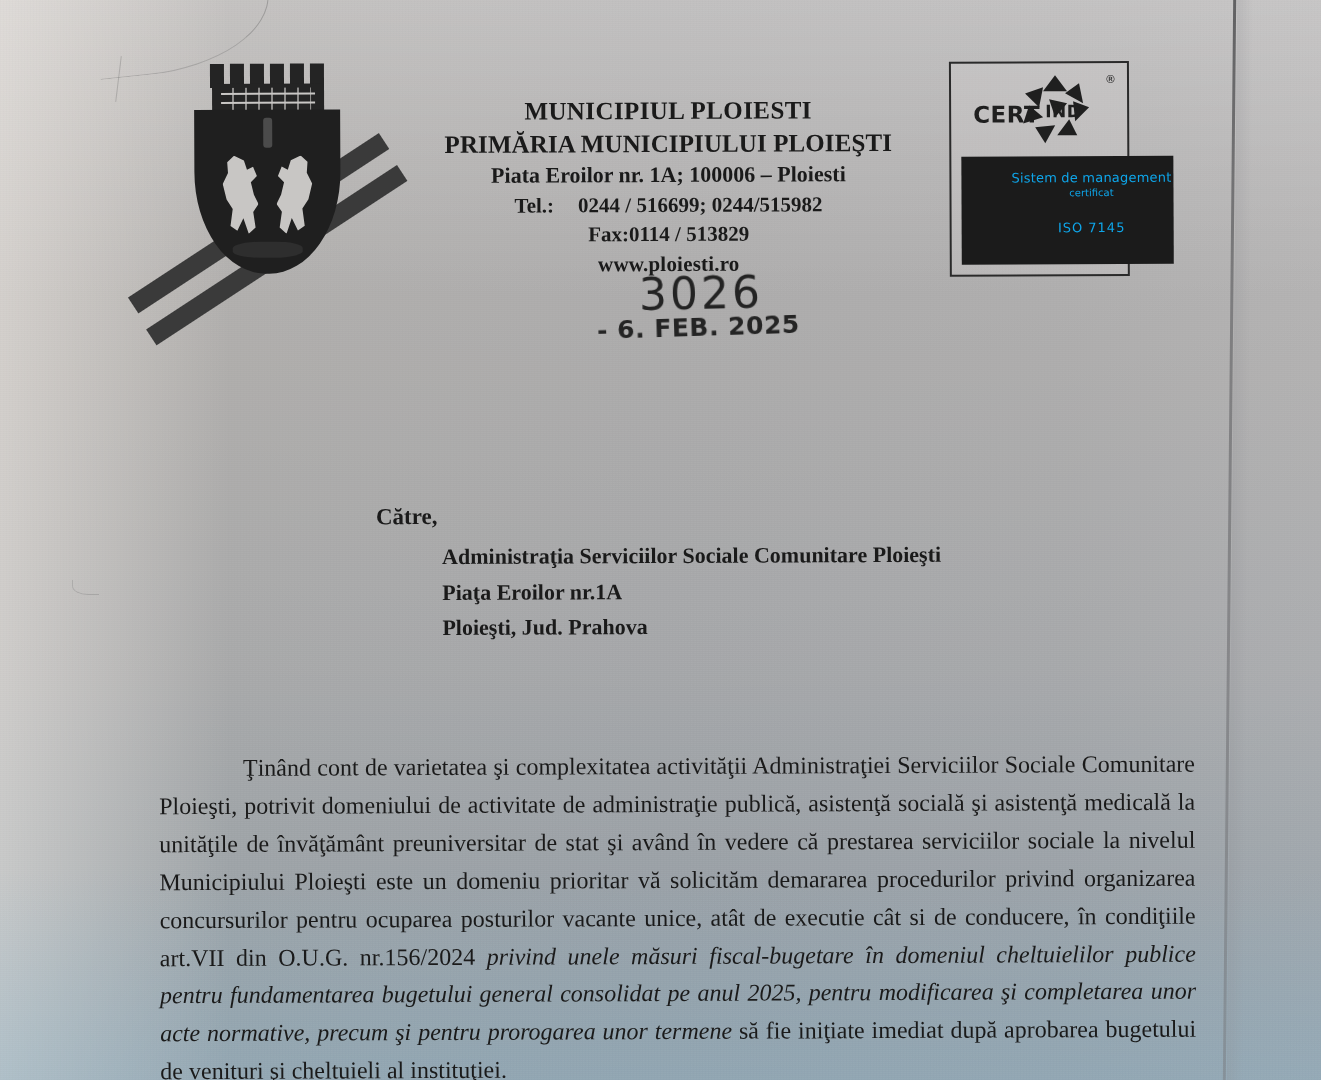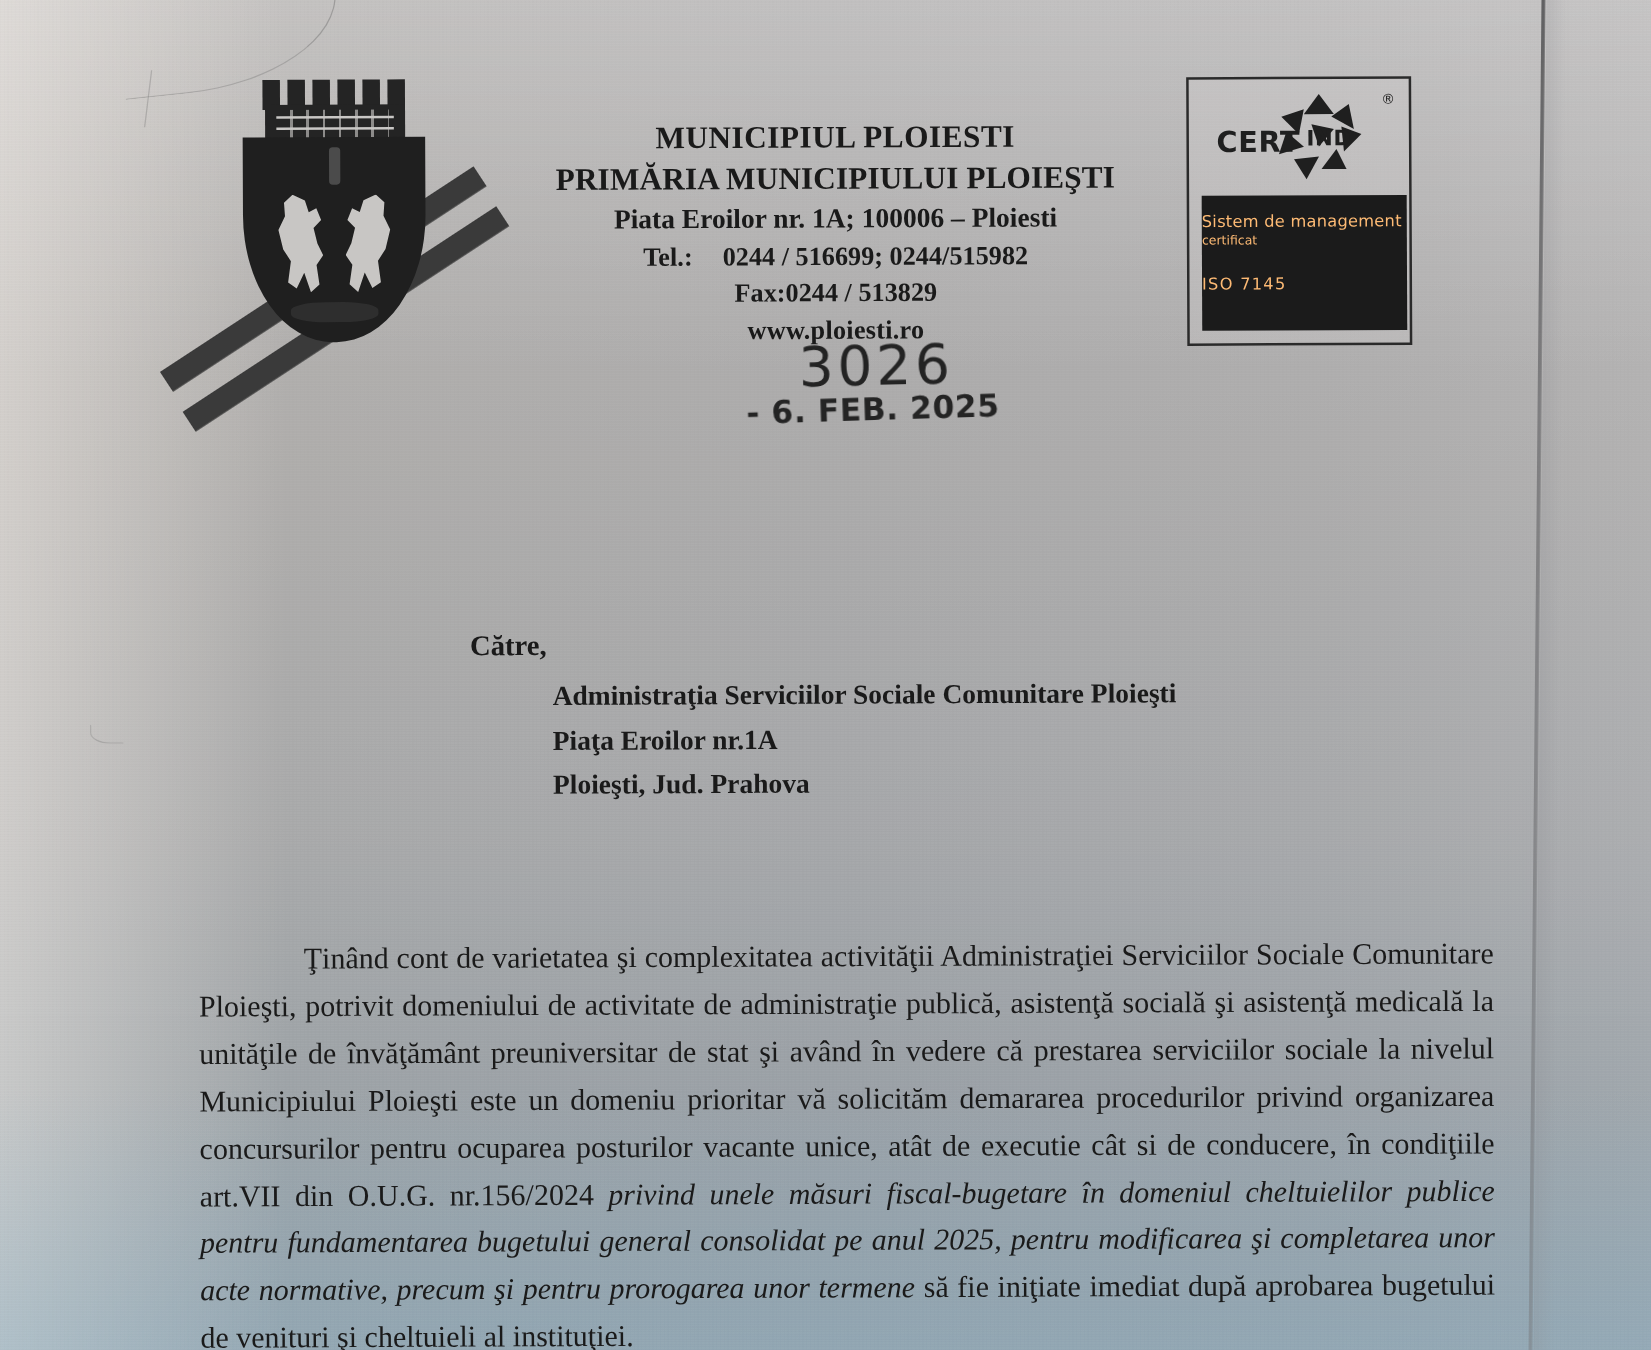--- a/index.html
+++ b/index.html
@@ -339,23 +339,24 @@
     font-size: 11px;
     color: #1f1f1f;
   }
   .cert-box {
     position: absolute;
     left: 10px;
     top: 93px;
     width: 164px;
     height: 108px;
     background: #1b1b1b;
-    color: #fdba74;
-    text-align: left;
+    color: #0ea5e9;
+    text-align: center;
     font-family: "DejaVu Sans", sans-serif;
+    padding-left: 48px;
   }
   .cert-box .l1 {
     font-size: 13px;
     margin-top: 14px;
     letter-spacing: 0.2px;
   }
   .cert-box .l2 {
     font-size: 10px;
     margin-top: 2px;
   }
@@ -443,21 +444,21 @@
     </div>
 
     <div class="header-text">
       <div class="h-line1">MUNICIPIUL PLOIESTI</div>
       <div class="h-line2">PRIMĂRIA MUNICIPIULUI PLOIEŞTI</div>
       <div class="h-line3">Piata Eroilor nr. 1A; 100006 – Ploiesti</div>
       <div class="h-line4">
         <span class="lbl">Tel.:</span><span>0244 / 516699; 0244/515982</span>
       </div>
       <div class="h-line5">
-        <span class="lbl">Fax:</span><span>0244 / 513829</span>
+        <span class="lbl">Fax:</span><span>0114 / 513829</span>
       </div>
       <div class="h-line6">www.ploiesti.ro</div>
     </div>
 
     <div class="stamp-no">3026</div>
     <div class="stamp-date">- 6. FEB. 2025</div>
 
     <div class="cert">
       <div class="cert-top">
         <span class="cert-wordmark">CERT</span>

